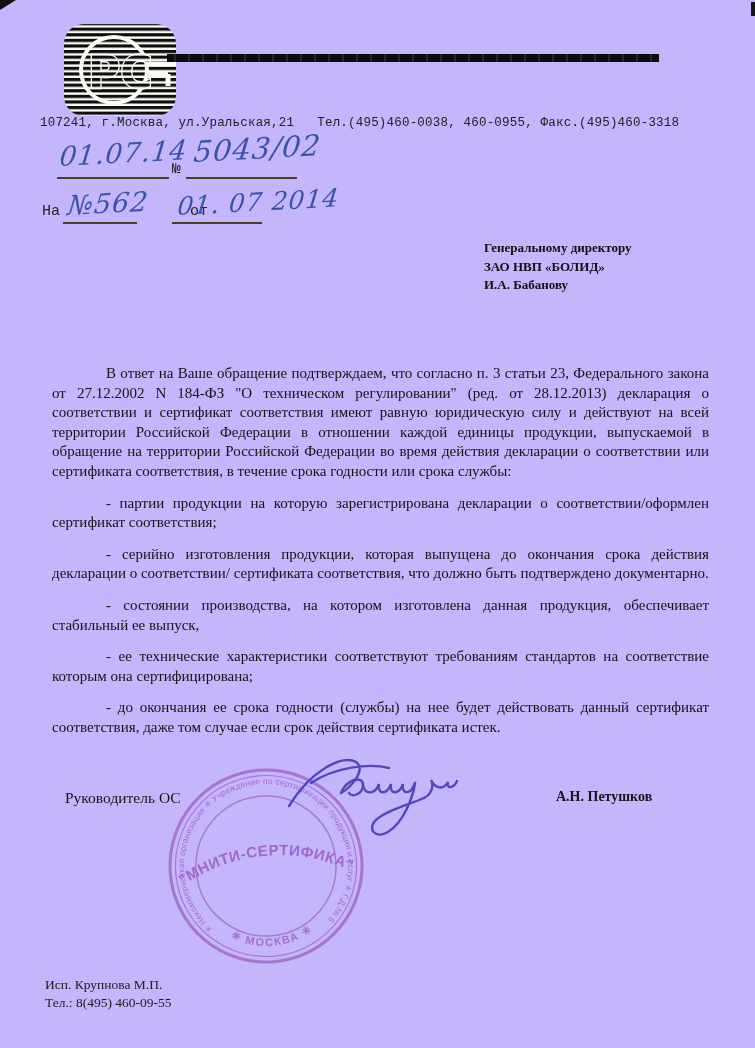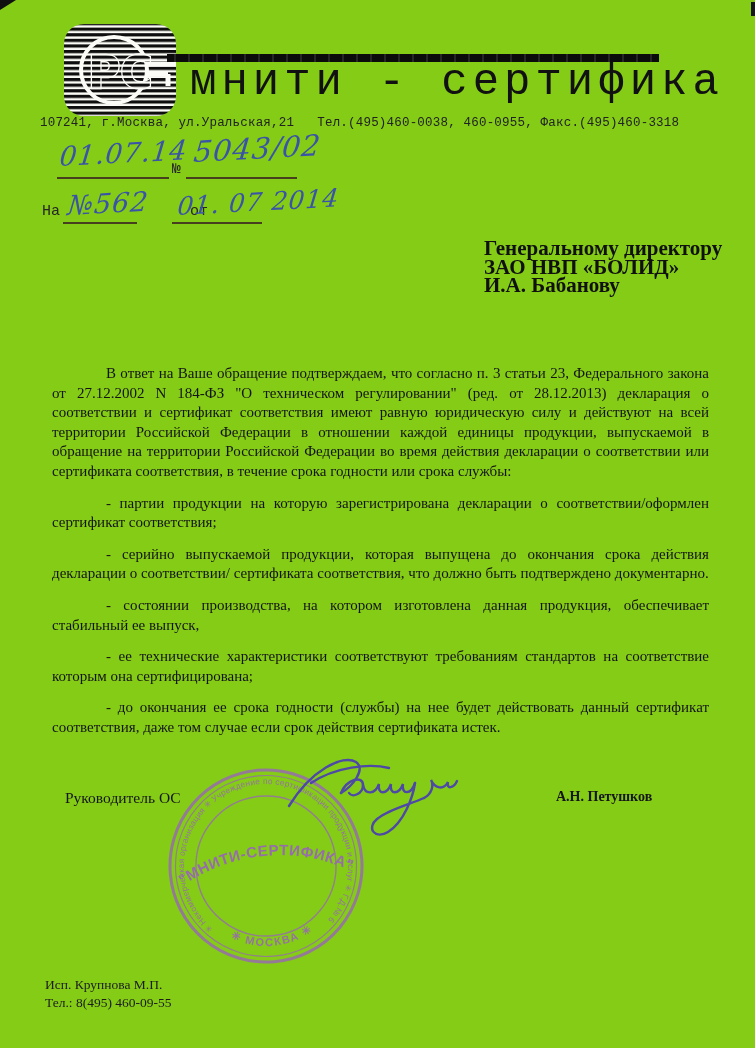--- a/index.html
+++ b/index.html
@@ -1,18 +1,18 @@
 <!DOCTYPE html>
 <html><head>
 <meta charset="utf-8">
 <style>
   html,body{margin:0;padding:0;background:#888;}
   .page{
     position:relative;width:755px;height:1048px;margin:0 auto;
-    background:#84cc16;overflow:hidden;
+    background:#c4b5fd;overflow:hidden;
     font-family:"Liberation Serif", serif;color:#161616;
   }
   
   .corner-tl{position:absolute;left:0;top:0;width:16px;height:10px;background:#101010;
     clip-path:polygon(0 0,100% 0,0 100%);}
   .edge-tr{position:absolute;right:0;top:2px;width:4px;height:14px;background:#15151a;}
   
   .logo{position:absolute;left:62px;top:22px;width:118px;height:97px;}
   .tagline{position:absolute;left:295px;top:37px;
     font-family:"Liberation Mono", monospace;font-style:italic;
@@ -25,21 +25,21 @@
   .address-line{position:absolute;left:40px;top:116px;
     font-family:"Liberation Mono", monospace;font-size:12.5px;letter-spacing:.2px;
     color:#222;white-space:pre;}
   
   .mono-label{font-family:"Liberation Mono", monospace;font-size:15px;color:#262626;}
   .u{position:absolute;height:2px;background:#46401f;}
   .hand{font-family:"DejaVu Serif", serif;font-style:italic;color:#3a53a8;
     transform:rotate(-3deg) skewX(-9deg);transform-origin:left bottom;
     letter-spacing:1px;white-space:nowrap;position:absolute;}
   
-  .recipient{position:absolute;left:484px;top:239px;font-size:21px;font-weight:bold;
+  .recipient{position:absolute;left:484px;top:239px;font-size:13px;font-weight:bold;
     line-height:18.5px;color:#101010;}
   
   .body-text{position:absolute;left:40px;top:352px;width:681px;
     font-size:15px;line-height:19.6px;text-align:justify;color:#141414;}
   .body-text p{margin:12px;text-indent:54px;}
   
   .sig-title{position:absolute;left:65px;top:789px;font-size:15.5px;font-weight:normal;}
   .sig-name{position:absolute;left:556px;top:789px;font-size:14px;font-weight:bold;}
   .autograph{position:absolute;left:283px;top:752px;width:185px;height:95px;}
   
@@ -63,21 +63,20 @@
         <rect width="8" height="3.2" fill="#0e0e0e"></rect>
       </pattern>
     </defs>
     <rect x="2" y="2" width="112" height="92" rx="20" fill="url(#lstripes)"></rect>
     <circle cx="52" cy="48" r="33" fill="none" stroke="#fbfbf7" stroke-width="4"></circle>
     <text x="26" y="66" font-family="DejaVu Sans, sans-serif" font-weight="bold" font-size="44" fill="url(#lstripes)" stroke="#fbfbf7" stroke-width="2.6" paint-order="stroke">РС</text>
     <path d="M84 42 H114 M84 52 H106 M106 52 v12" fill="none" stroke="#fbfbf7" stroke-width="5"></path>
   </svg>
 
   <div class="header-bar"></div>
-  <div class="org-title">мнити - сертифика</div>
   <div class="address-line">107241, г.Москва, ул.Уральская,21   Тел.(495)460-0038, 460-0955, Факс.(495)460-3318</div>
 
   <div class="hand" style="left:58px;top:141px;font-size:27px;">01.07.14</div>
   <div class="u" style="left:57px;top:177px;width:112px;"></div>
   <div class="mono-label" style="position:absolute;left:172px;top:161px;">№</div>
   <div class="hand" style="left:192px;top:135px;font-size:29px;">5043/02</div>
   <div class="u" style="left:186px;top:177px;width:111px;"></div>
 
   <div class="mono-label" style="position:absolute;left:42px;top:203px;">На</div>
   <div class="hand" style="left:66px;top:190px;font-size:27px;">№562</div>
@@ -88,21 +87,21 @@
 
   <div class="recipient">
     <div>Генеральному директору</div>
     <div>ЗАО НВП «БОЛИД»</div>
     <div>И.А. Бабанову</div>
   </div>
 
   <div class="body-text">
     <p>В ответ на Ваше обращение подтверждаем, что согласно п. 3 статьи 23, Федерального закона от 27.12.2002 N 184-ФЗ "О техническом регулировании" (ред. от 28.12.2013) декларация о соответствии и сертификат соответствия имеют равную юридическую силу и действуют на всей территории Российской Федерации в отношении каждой единицы продукции, выпускаемой в обращение на территории Российской Федерации во время действия декларации о соответствии или сертификата соответствия, в течение срока годности или срока службы:</p>
     <p>- партии продукции на которую зарегистрирована декларации о соответствии/оформлен сертификат соответствия;</p>
-    <p>- серийно выпускаемой продукции, которая выпущена до окончания срока действия декларации о соответствии/ сертификата соответствия, что должно быть подтверждено документарно.</p>
+    <p>- серийно изготовления продукции, которая выпущена до окончания срока действия декларации о соответствии/ сертификата соответствия, что должно быть подтверждено документарно.</p>
     <p>- состоянии производства, на котором изготовлена данная продукция, обеспечивает стабильный ее выпуск,</p>
     <p>- ее технические характеристики соответствуют требованиям стандартов на соответствие которым она сертифицирована;</p>
     <p>- до окончания ее срока годности (службы) на нее будет действовать данный сертификат соответствия, даже  том случае если срок действия сертификата истек.</p>
   </div>
 
   <svg class="stamp" viewBox="0 0 200 200">
     <g fill="none" stroke="#9a5fc2">
       <circle cx="100" cy="100" r="96" stroke-width="3" opacity=".85"></circle>
       <circle cx="100" cy="100" r="90.5" stroke-width="1.2" opacity=".8"></circle>
       <circle cx="100" cy="100" r="70" stroke-width="1.4" opacity=".8"></circle>

